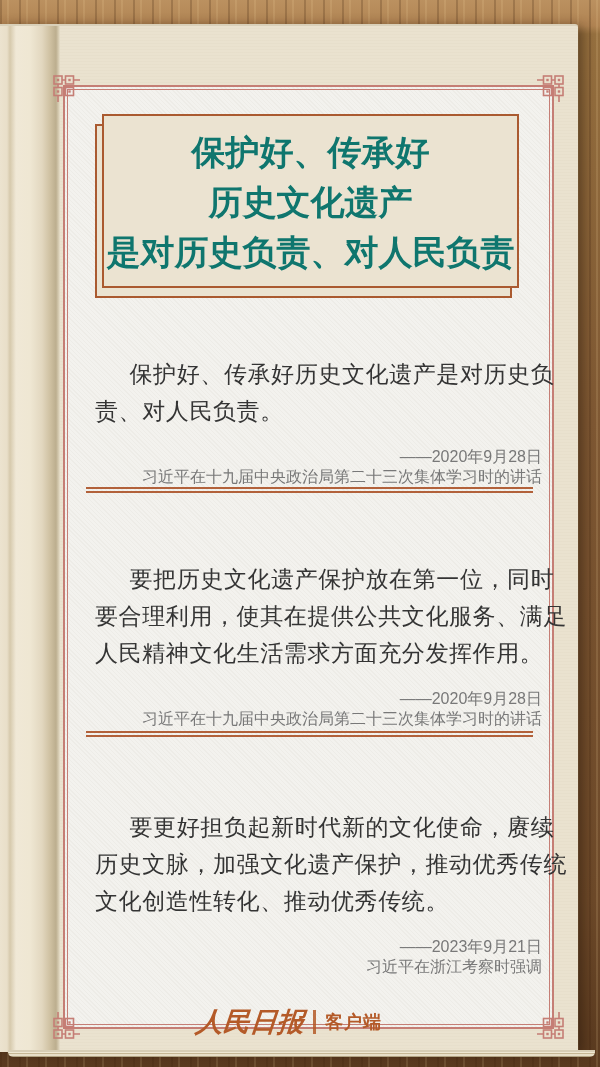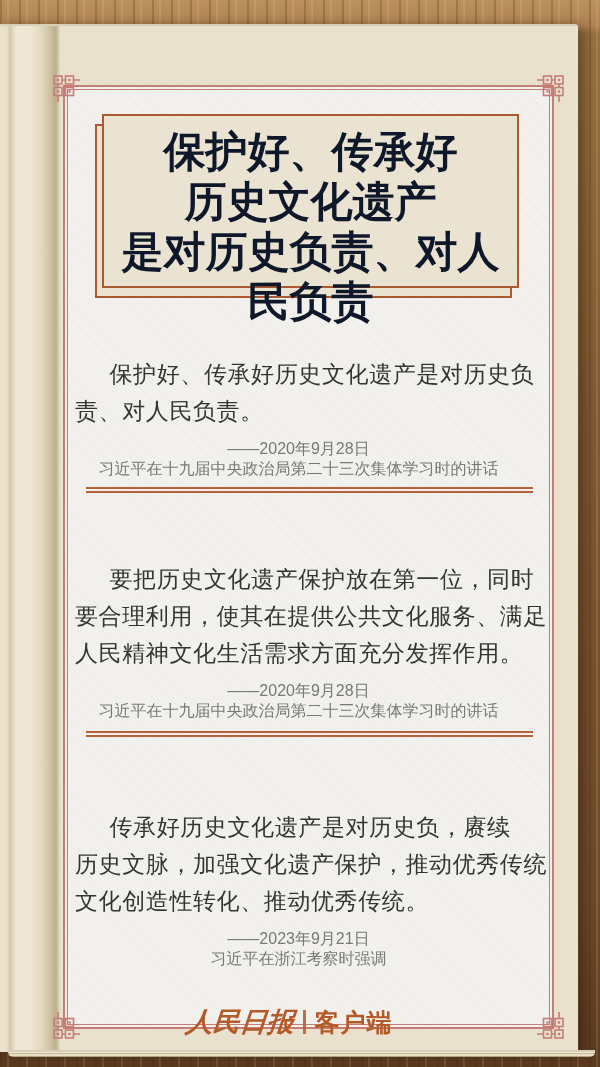--- a/index.html
+++ b/index.html
@@ -48,49 +48,49 @@
   .headline-back{
     position:absolute;left:30px;top:37px;width:417px;height:174px;box-sizing:border-box;
     background:#ebe3d1;border:2px solid #aa5a30;z-index:1;
   }
   .headline-box{
     position:absolute;left:37px;top:27px;width:417px;height:174px;box-sizing:border-box;
     background:#ebe3d1;border:2px solid #aa5a30;z-index:2;
     text-align:center;padding-top:11px;
   }
   .headline-line{
-    font-weight:900;font-size:42px;line-height:50px;color:#0f172a;
+    font-weight:900;font-size:34px;line-height:50px;color:#0f766e;
     font-family:"Liberation Sans","DejaVu Sans",sans-serif;
   }
   
-  .sec{position:absolute;left:10px;width:447px;z-index:2;}
+  .sec{position:absolute;left:30px;width:447px;z-index:2;}
   .sec1{top:269px;}.sec2{top:474px;}.sec3{top:722px;}
   .q-line{
     font-family:"Liberation Serif","DejaVu Serif",serif;
     font-size:23px;line-height:37px;color:#343434;letter-spacing:.6px;white-space:nowrap;
   }
   .q-line.first{text-indent:1.5em;}
-  .att{margin-top:8px;text-align:center;color:#787878;}
+  .att{margin-top:16px;text-align:right;color:#787878;}
   .att .date{font-size:16px;line-height:21px;}
   .att .source{font-size:16px;line-height:19px;}
   .divider{
     position:absolute;left:21px;width:447px;height:6px;box-sizing:border-box;
     border-top:2px solid #b2613a;border-bottom:2px solid #b2613a;
   }
   .divider1{top:400px;}
   .divider2{top:644px;}
   
   .footer{position:absolute;left:0;bottom:12px;width:100%;text-align:center;}
   .brand{display:inline-flex;align-items:center;gap:9px;color:#b45a28;}
   .brand-script{
     font-family:"Liberation Serif","DejaVu Serif",serif;
     font-style:italic;font-weight:bold;font-size:27px;transform:skewX(-5deg);
   }
   .brand-bar{width:3px;height:24px;background:#b45a28;opacity:.85;}
-  .brand-product{font-weight:900;font-size:25px;letter-spacing:1px;font-family:Liberation Serif, serif;}
+  .brand-product{font-weight:900;font-size:18px;letter-spacing:1px;font-family:Liberation Serif, serif;}
 </style>
 </head>
 <body>
 
 <div class="page">
   <div class="curl"></div>
 
   <div class="inner">
 
     <svg class="ornament orn-tl" viewBox="0 0 34 34">
@@ -178,21 +178,21 @@
       <div class="q-line">人民精神文化生活需求方面充分发挥作用。</div>
       <div class="att">
         <div class="date">——2020年9月28日</div>
         <div class="source">习近平在十九届中央政治局第二十三次集体学习时的讲话</div>
       </div>
     </div>
 
     <div class="divider divider2"></div>
 
     <div class="sec sec3">
-      <div class="q-line first">传承好历史文化遗产是对历史负，赓续</div>
+      <div class="q-line first">要更好担负起新时代新的文化使命，赓续</div>
       <div class="q-line">历史文脉，加强文化遗产保护，推动优秀传统</div>
       <div class="q-line">文化创造性转化、推动优秀传统。</div>
       <div class="att">
         <div class="date">——2023年9月21日</div>
         <div class="source">习近平在浙江考察时强调</div>
       </div>
     </div>
 
   </div>
 

